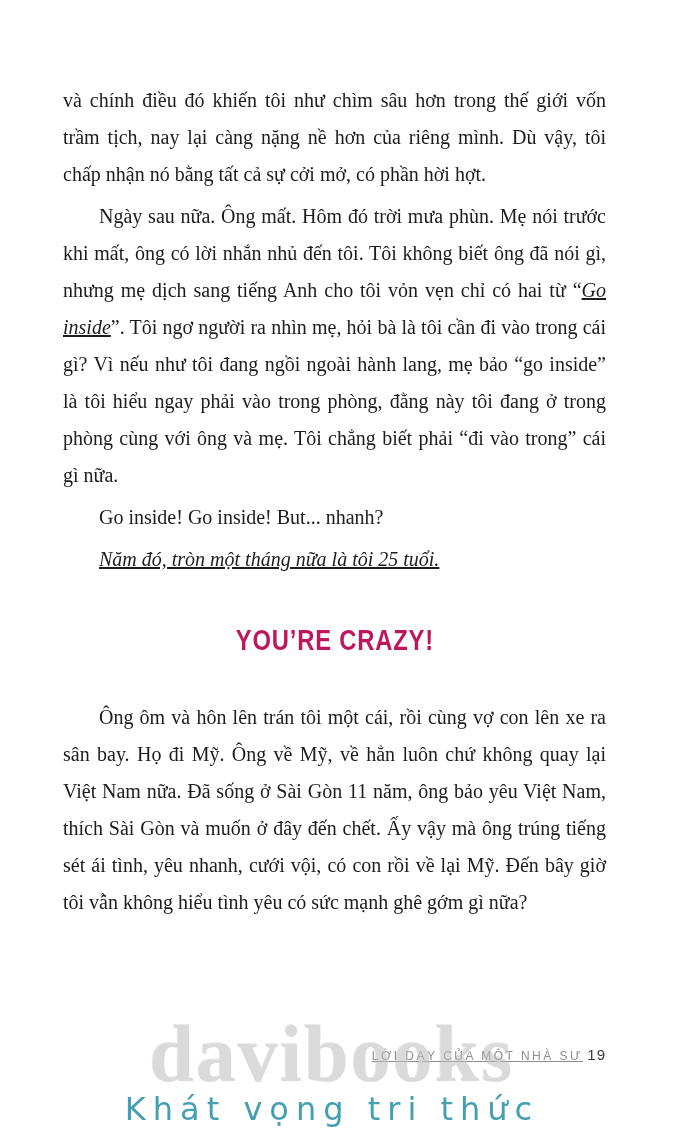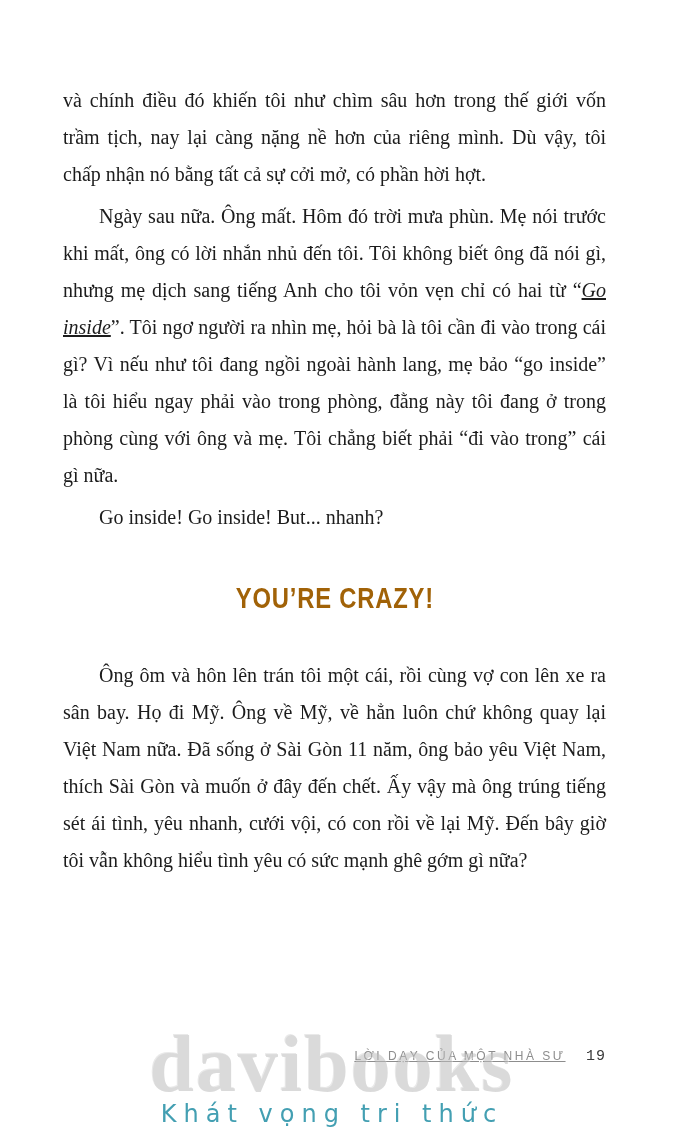--- a/index.html
+++ b/index.html
@@ -34,21 +34,21 @@
   .content p.continuation{text-indent:0;}
   .content p.italic{font-style:italic;}
   .content em{font-style:italic;text-decoration:underline;}
   .section-heading{
     margin:44px 0 40px 0;
     text-align:center;
     font-family:"Liberation Sans", sans-serif;
     font-weight:700;
     font-size:29px;
     letter-spacing:1px;
-    color:#a16207;
+    color:#be185d;
   }
   .section-heading .condense{
     display:inline-block;
     transform:scaleX(0.82);
     transform-origin:center;
   }
   .footer{
     position:absolute;
     top:1046px;
     right:58px;
@@ -56,24 +56,22 @@
     white-space:nowrap;
   }
   .running-title{
     font-size:12px;
     letter-spacing:2.5px;
     color:var(--footer-text);
     text-decoration:underline;
   }
   .page-number{
     font-size:15px;
-    margin-left:16px;
     color:#3a3a3a;
     letter-spacing:1px;
-    font-family:Liberation Mono, monospace;
   }
   .watermark{
     position:absolute;
     left:0;
     right:0;
     bottom:10px;
     text-align:center;
     pointer-events:none;
   }
   .wm-name{
@@ -81,36 +79,37 @@
     font-weight:700;
     font-size:80px;
     line-height:1;
     letter-spacing:2px;
     color:var(--watermark);
     opacity:0.55;
     text-shadow:1px 1px 0 rgba(255,255,255,0.7), -1px -1px 0 rgba(140,140,140,0.35);
   }
   .wm-tagline{
     font-family:"DejaVu Sans", sans-serif;
-    font-size:24px;
+    font-size:32px;
     letter-spacing:7px;
     margin-top:-4px;
     color:var(--tagline);
     opacity:0.9;
   }
 </style>
 </head>
 <body>
 
 <div class="page">
 
   <div class="content">
     <p class="continuation"><span>và chính điều đó khiến tôi như chìm sâu hơn trong thế giới vốn trầm tịch, nay lại càng nặng nề hơn của riêng mình. Dù vậy, tôi chấp nhận nó bằng tất cả sự cởi mở, có phần hời hợt.</span></p>
     <p><span>Ngày sau nữa. Ông mất. Hôm đó trời mưa phùn. Mẹ nói trước khi mất, ông có lời nhắn nhủ đến tôi. Tôi không biết ông đã nói gì, nhưng mẹ dịch sang tiếng Anh cho tôi vỏn vẹn chỉ có hai từ “</span><em>Go inside</em><span>”. Tôi ngơ người ra nhìn mẹ, hỏi bà là tôi cần đi vào trong cái gì? Vì nếu như tôi đang ngồi ngoài hành lang, mẹ bảo “go inside” là tôi hiểu ngay phải vào trong phòng, đằng này tôi đang ở trong phòng cùng với ông và mẹ. Tôi chẳng biết phải “đi vào trong” cái gì nữa.</span></p>
     <p><span>Go inside! Go inside! But... nhanh?</span></p>
+    <p class="italic"><em>Năm đó, tròn một tháng nữa là tôi 25 tuổi.</em></p>
 
     <h2 class="section-heading">
       <span class="condense">YOU’RE CRAZY!</span>
     </h2>
 
     <p><span>Ông ôm và hôn lên trán tôi một cái, rồi cùng vợ con lên xe ra sân bay. Họ đi Mỹ. Ông về Mỹ, về hẳn luôn chứ không quay lại Việt Nam nữa. Đã sống ở Sài Gòn 11 năm, ông bảo yêu Việt Nam, thích Sài Gòn và muốn ở đây đến chết. Ấy vậy mà ông trúng tiếng sét ái tình, yêu nhanh, cưới vội, có con rồi về lại Mỹ. Đến bây giờ tôi vẫn không hiểu tình yêu có sức mạnh ghê gớm gì nữa?</span></p>
   </div>
 
   <div class="footer">
     <span class="running-title">LỜI DẠY CỦA MỘT NHÀ SƯ</span>

